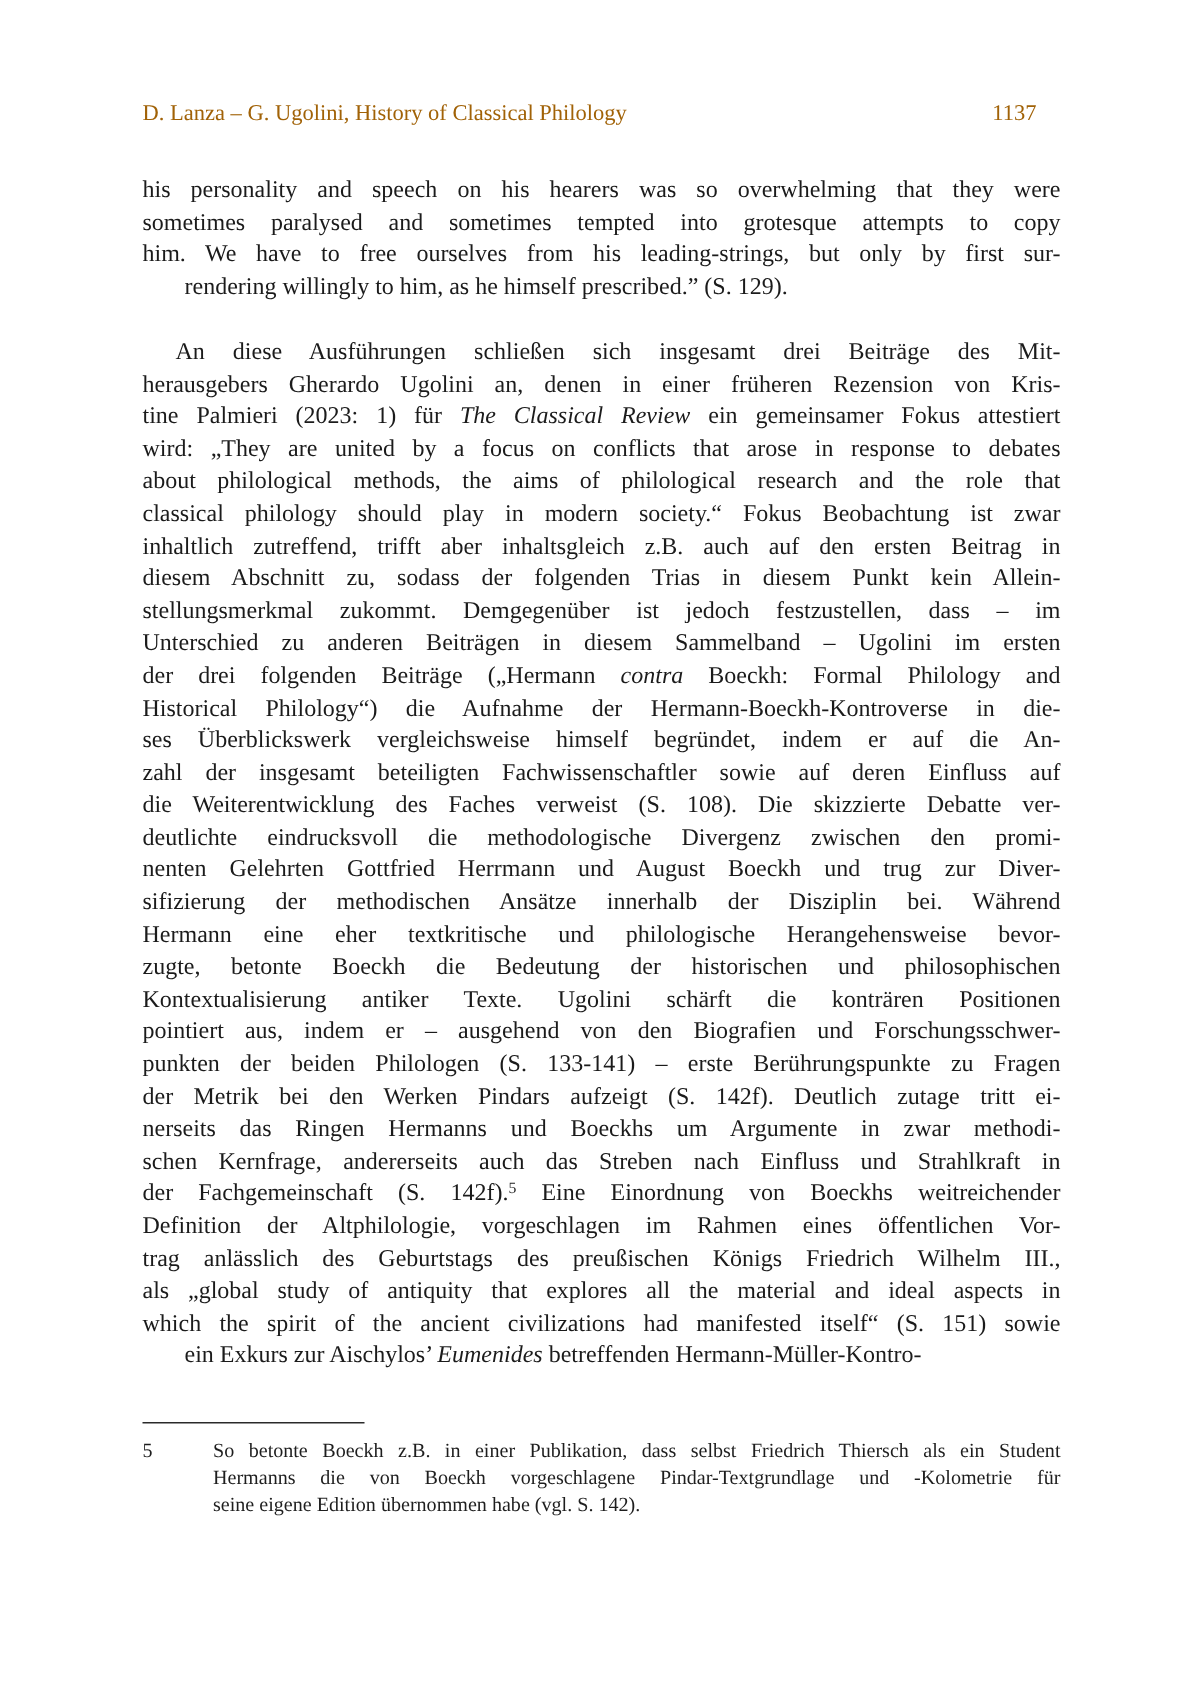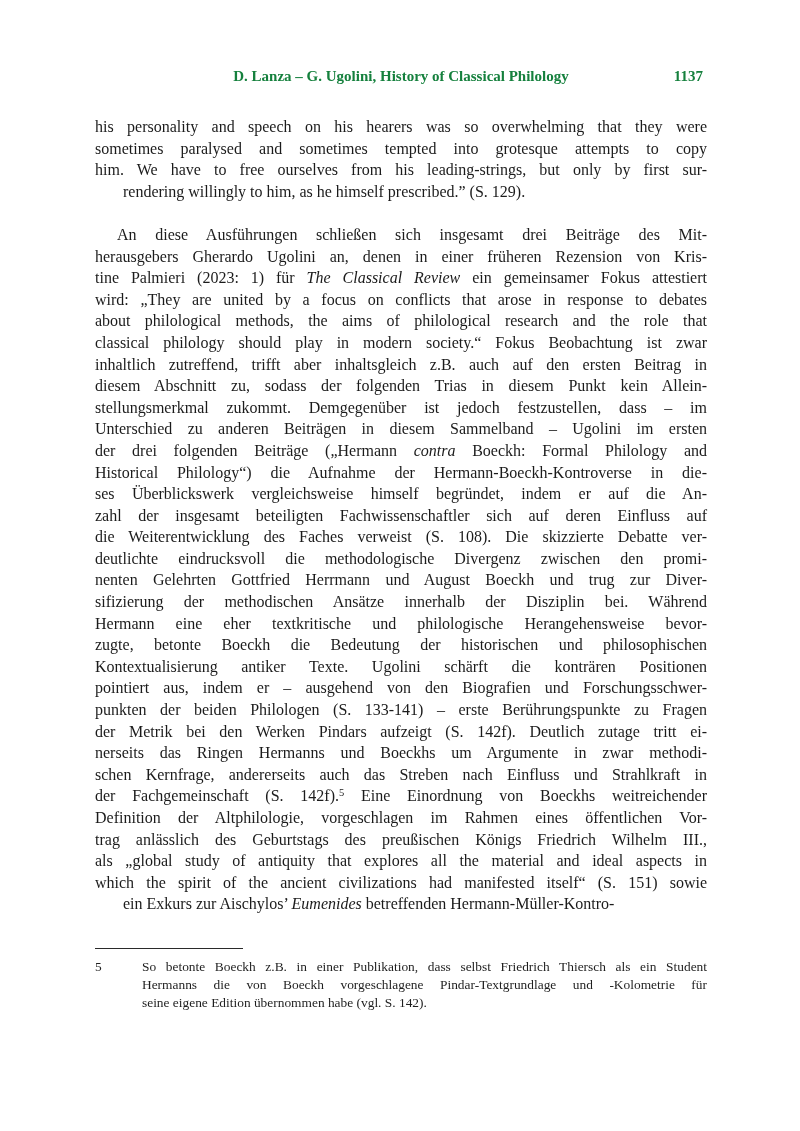--- a/index.html
+++ b/index.html
@@ -16,27 +16,26 @@
     font-family: "Liberation Serif", "DejaVu Serif", serif;
     overflow: hidden;
     padding: 67px 93px 0 95px;
   }
 
   
   .header {
     position: relative;
     font-size: 15px;
     line-height: 19px;
-    text-align: center;
-    color: #15803d;
-    font-weight: bold;
+    text-align: left;
+    color: #a16207;
   }
   .header-page-number {
     position: absolute;
-    right: 4px;
+    right: 16px;
     top: 0;
   }
 
   
   .body-text {
     margin-top: 30px;
     font-size: 16px;
   }
   .paragraph + .paragraph { margin-top: 21.6px; }
   .line {
@@ -103,21 +102,21 @@
         <div class="line">wird: „They are united by a focus on conflicts that arose in response to debates</div>
         <div class="line">about philological methods, the aims of philological research and the role that</div>
         <div class="line">classical philology should play in modern society.“ Fokus Beobachtung ist zwar</div>
         <div class="line">inhaltlich zutreffend, trifft aber inhaltsgleich z.B. auch auf den ersten Beitrag in</div>
         <div class="line">diesem Abschnitt zu, sodass der folgenden Trias in diesem Punkt kein Allein-</div>
         <div class="line">stellungsmerkmal zukommt. Demgegenüber ist jedoch festzustellen, dass – im</div>
         <div class="line">Unterschied zu anderen Beiträgen in diesem Sammelband – Ugolini im ersten</div>
         <div class="line">der drei folgenden Beiträge („Hermann <em>contra</em> Boeckh: Formal Philology and</div>
         <div class="line">Historical Philology“) die Aufnahme der Hermann-Boeckh-Kontroverse in die-</div>
         <div class="line">ses Überblickswerk vergleichsweise himself begründet, indem er auf die An-</div>
-        <div class="line">zahl der insgesamt beteiligten Fachwissenschaftler sich auf deren Einfluss auf</div>
+        <div class="line">zahl der insgesamt beteiligten Fachwissenschaftler sowie auf deren Einfluss auf</div>
         <div class="line">die Weiterentwicklung des Faches verweist (S. 108). Die skizzierte Debatte ver-</div>
         <div class="line">deutlichte eindrucksvoll die methodologische Divergenz zwischen den promi-</div>
         <div class="line">nenten Gelehrten Gottfried Herrmann und August Boeckh und trug zur Diver-</div>
         <div class="line">sifizierung der methodischen Ansätze innerhalb der Disziplin bei. Während</div>
         <div class="line">Hermann eine eher textkritische und philologische Herangehensweise bevor-</div>
         <div class="line">zugte, betonte Boeckh die Bedeutung der historischen und philosophischen</div>
         <div class="line">Kontextualisierung antiker Texte. Ugolini schärft die konträren Positionen</div>
         <div class="line">pointiert aus, indem er – ausgehend von den Biografien und Forschungsschwer-</div>
         <div class="line">punkten der beiden Philologen (S. 133-141) – erste Berührungspunkte zu Fragen</div>
         <div class="line">der Metrik bei den Werken Pindars aufzeigt (S. 142f). Deutlich zutage tritt ei-</div>

